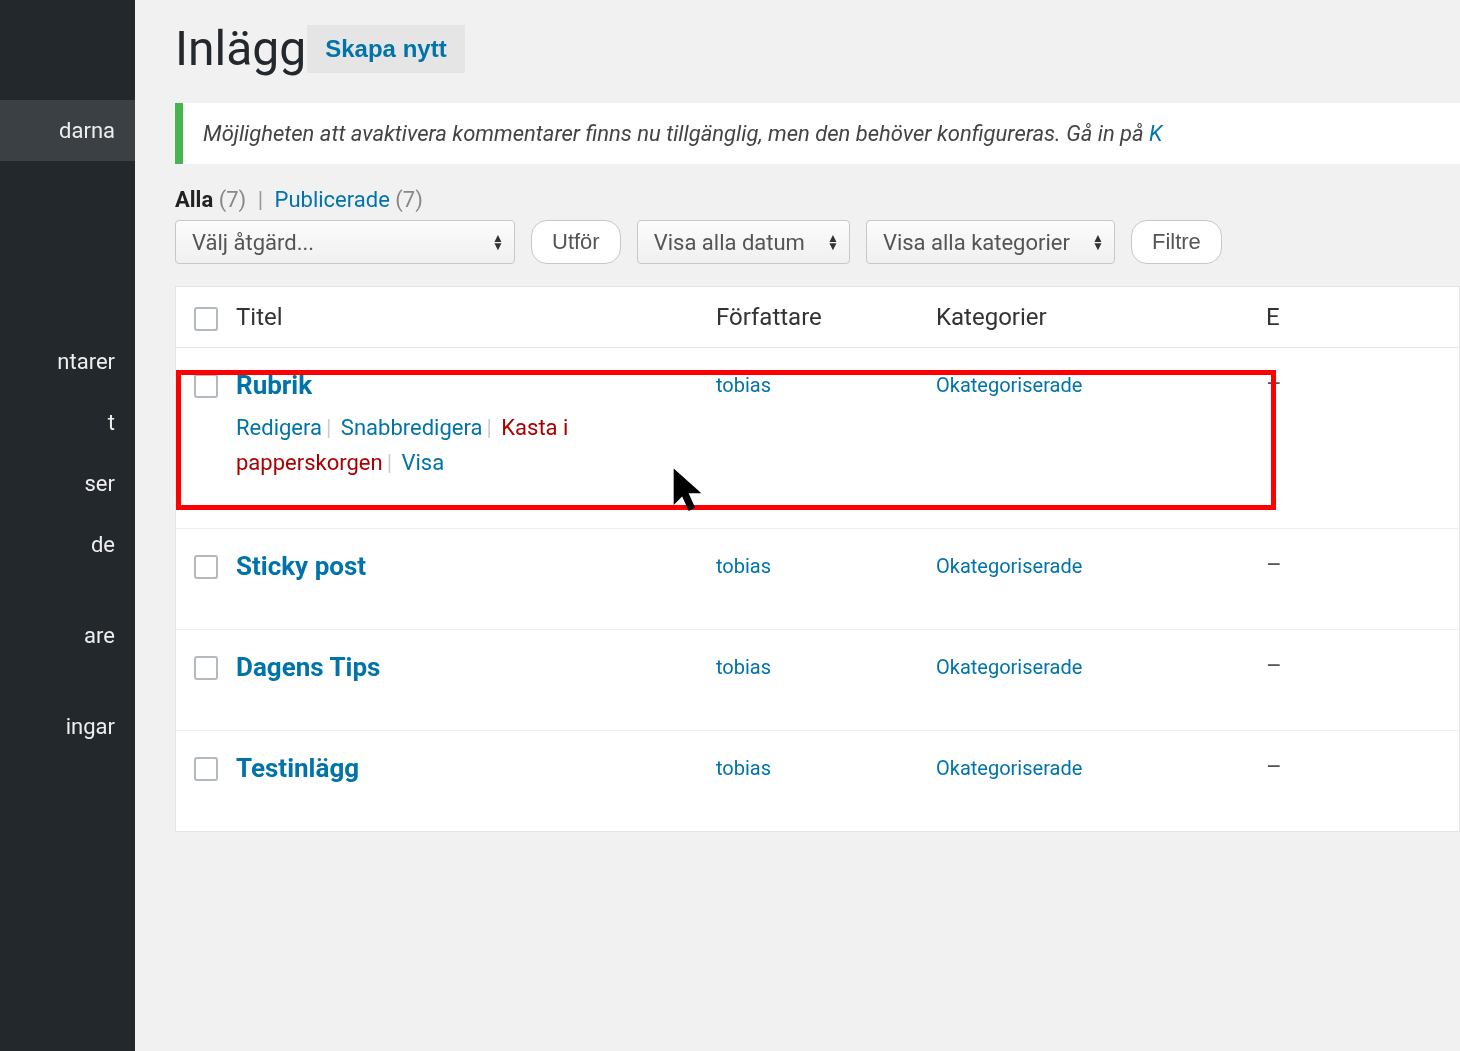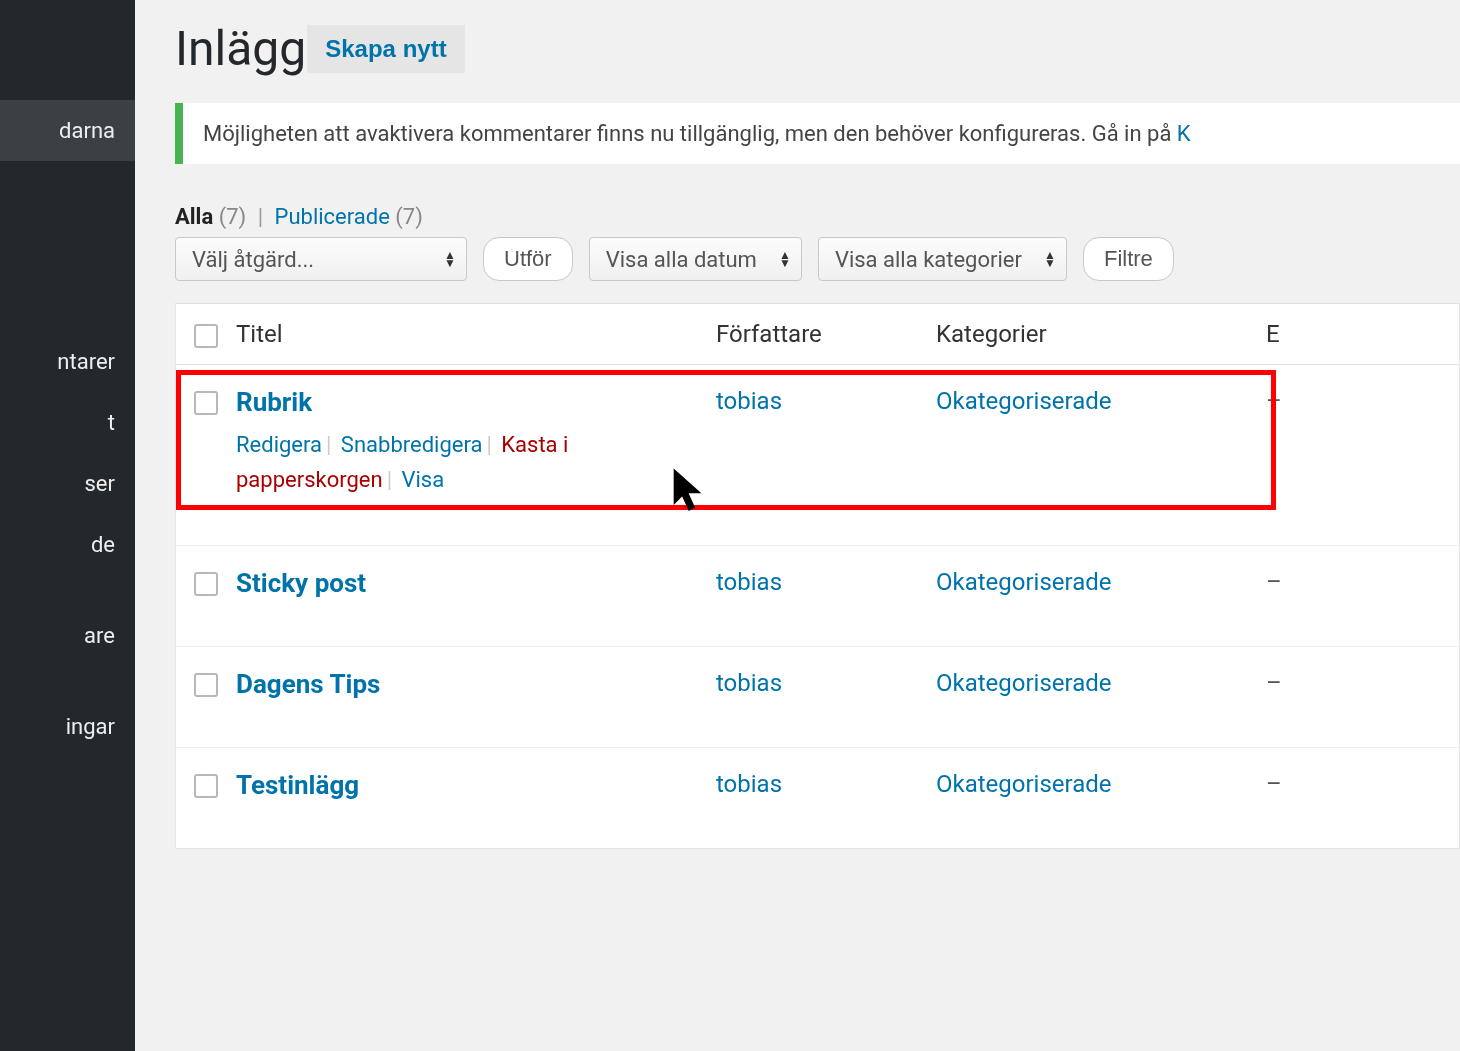--- a/index.html
+++ b/index.html
@@ -56,23 +56,24 @@
     font-weight: 600;
     padding: 10px 18px;
     cursor: pointer;
   }
   .notice {
     background: #fff;
     border-left: 8px solid #46b450;
     padding: 18px 20px;
     font-size: 22px;
     color: #444;
-    margin-bottom: 40px;
+    margin-bottom: 23px;
     white-space: nowrap;
     overflow: hidden;
+    font-style: italic;
   }
   .notice a { color: #0073aa; text-decoration: none; }
   .subsubsub {
     font-size: 22px;
     color: #555;
     margin-bottom: 8px;
   }
   .subsubsub .current { font-weight: 700; color: #222; }
   .subsubsub .count { color: #888; }
   .subsubsub a { color: #0073aa; text-decoration: none; }
@@ -87,21 +88,21 @@
     border: 1px solid #c8c8c8;
     border-radius: 4px;
     padding: 8px 44px 8px 16px;
     font-size: 22px;
     color: #555;
     cursor: pointer;
     position: relative;
     display: inline-flex;
     align-items: center;
   }
-  .wp-select.wide { width: 292px; }
+  .wp-select.wide { width: 340px; }
   .wp-select .sort-arrows {
     position: absolute;
     right: 10px;
     top: 50%;
     transform: translateY(-50%);
     display: flex;
     flex-direction: column;
     line-height: 8px;
     font-size: 12px;
     color: #333;
@@ -146,21 +147,21 @@
   }
   .title-link { color: #0073aa; font-weight: 700; text-decoration: none; font-size: 26px;}
   .row-actions {
     font-size: 22px;
     margin-top: 10px;
     line-height: 1.6;
   }
   .row-actions a { color: #0073aa; text-decoration: none; }
   .row-actions .trash { color: #a00; }
   .row-actions .sep { color: #ccc; margin: 0 4px; }
-  .author-link, .cat-link { color: #0073aa; text-decoration: none; font-size: 24px;}
+  .author-link, .cat-link { color: #0073aa; text-decoration: none; font-size: 20px;}
   .dash { color: #555; font-size: 24px; }
   .highlight-box {
     position: absolute;
     border: 5px solid #ff0000;
     pointer-events: none;
   }
   .cursor {
     position: absolute;
     width: 32px;
     height: 44px;

